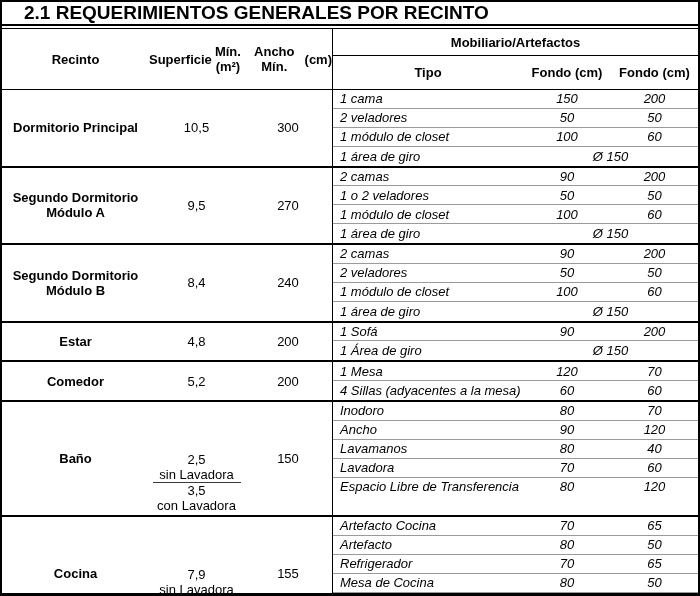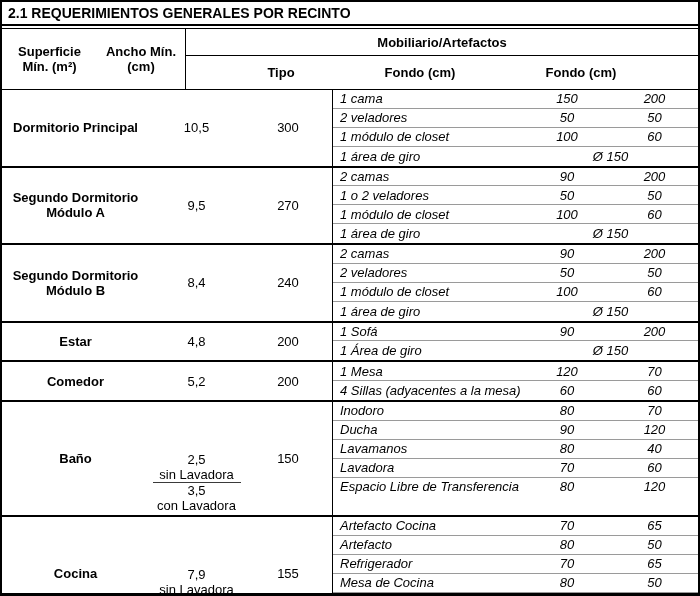--- a/index.html
+++ b/index.html
@@ -4,32 +4,32 @@
 <style>
   html,body{margin:0;padding:0;background:#ffffff;}
   .doc{
     width:700px;height:596px;box-sizing:border-box;
     border:2px solid #000;border-bottom-width:3px;
     background:#fff;color:#000;
     font-family:"Liberation Sans","DejaVu Sans",sans-serif;
     font-size:13px;
   }
   .title{
-    height:22px;line-height:22px;padding-left:6px;
-    font-size:14px;font-weight:bold;
+    height:22px;line-height:22px;padding-left:22px;
+    font-size:19px;font-weight:bold;
     border-bottom:2px solid #000;
   }
   .sheet{border-top:1px solid #000;margin-top:2px;}
   
   .thead{display:flex;height:60px;border-bottom:1px solid #000;font-weight:bold;}
   .cell{display:flex;align-items:center;justify-content:center;text-align:center;}
   .c-recinto{width:147px;}
   .c-superficie{width:95px;}
   .c-ancho{width:88px;}
-  .col2{flex-direction:column;line-height:15px;}
+  .col2{flex-direction:row;line-height:15px;}
   .mob-h{flex:1;border-left:1px solid #000;display:flex;flex-direction:column;}
   .mob-title{height:27px;box-sizing:border-box;border-bottom:1px solid #000;
     display:flex;align-items:center;justify-content:center;}
   .mob-sub{flex:1;display:flex;align-items:center;}
   .sub-tipo{width:190px;text-align:center;}
   .sub-ancho{width:88px;text-align:center;}
   .sub-fondo{flex:1;text-align:center;}
   
   .block{display:flex;}
   .block + .block{border-top:2px solid #000;}
@@ -45,20 +45,21 @@
   .m-num2{flex:1;text-align:center;}
   .m-span{flex:1;text-align:center;}
 </style>
 </head>
 <body>
 
 <div class="doc">
   <div class="title">2.1 REQUERIMIENTOS GENERALES POR RECINTO</div>
   <div class="sheet">
     <div class="thead">
+      <div class="cell c-recinto">Recinto</div>
       <div class="cell c-superficie col2">
         <span>Superficie</span>
         <span>Mín. (m²)</span>
       </div>
       <div class="cell c-ancho col2">
         <span>Ancho Mín.</span>
         <span>(cm)</span>
       </div>
       <div class="mob-h">
         <div class="mob-title">Mobiliario/Artefactos</div>
@@ -191,21 +192,21 @@
             <div>con Lavadora</div>
           </div>
           <div class="cell c-ancho">150</div>
           <div class="mob-body">
             <div class="m-row">
               <div class="m-tipo">Inodoro</div>
               <div class="m-num">80</div>
               <div class="m-num2">70</div>
             </div>
             <div class="m-row">
-              <div class="m-tipo">Ducha</div>
+              <div class="m-tipo">Ancho</div>
               <div class="m-num">90</div>
               <div class="m-num2">120</div>
             </div>
             <div class="m-row">
               <div class="m-tipo">Lavamanos</div>
               <div class="m-num">80</div>
               <div class="m-num2">40</div>
             </div>
             <div class="m-row">
               <div class="m-tipo">Lavadora</div>

